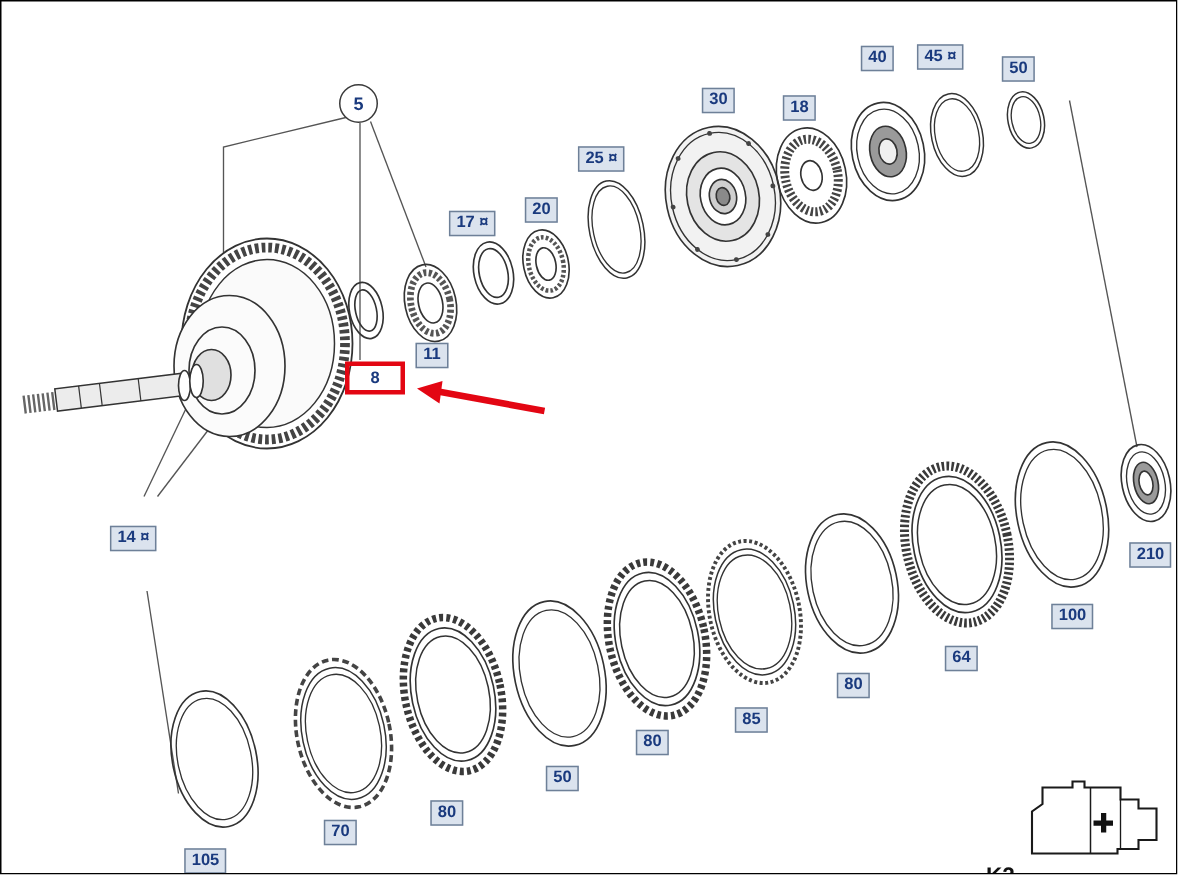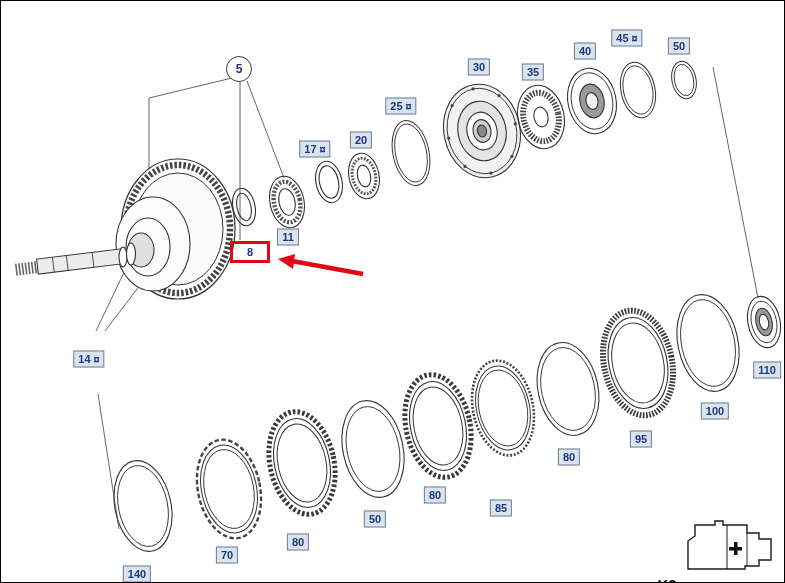--- a/index.html
+++ b/index.html
@@ -193,31 +193,31 @@
   <div class="highlight-box">
     <span>8</span>
   </div>
 
   <div class="callout" style="left:287px;top:236px">11</div>
   <div class="callout" style="left:88px;top:358px">14 ¤</div>
   <div class="callout" style="left:314px;top:148px">17 ¤</div>
   <div class="callout" style="left:360px;top:139px">20</div>
   <div class="callout" style="left:400px;top:105px">25 ¤</div>
   <div class="callout" style="left:478px;top:66px">30</div>
-  <div class="callout" style="left:532px;top:71px">35</div>
-  <div class="callout" style="left:584px;top:50px">40</div>
+  <div class="callout" style="left:532px;top:71px">18</div>
+  <div class="callout" style="left:584px;top:38px">40</div>
   <div class="callout" style="left:626px;top:37px">45 ¤</div>
   <div class="callout" style="left:678px;top:45px">50</div>
 
   <div class="callout" style="left:226px;top:554px">70</div>
   <div class="callout" style="left:297px;top:541px">80</div>
   <div class="callout" style="left:374px;top:518px">50</div>
   <div class="callout" style="left:434px;top:494px">80</div>
-  <div class="callout" style="left:500px;top:507px">85</div>
+  <div class="callout" style="left:500px;top:479px">85</div>
   <div class="callout" style="left:568px;top:456px">80</div>
-  <div class="callout" style="left:640px;top:438px">95</div>
+  <div class="callout" style="left:640px;top:438px">64</div>
   <div class="callout" style="left:714px;top:410px">100</div>
-  <div class="callout" style="left:136px;top:573px">140</div>
-  <div class="callout" style="left:766px;top:369px">110</div>
+  <div class="callout" style="left:136px;top:573px">105</div>
+  <div class="callout" style="left:766px;top:369px">210</div>
 
   <div class="k2text" style="left:666px;top:546px">K2</div>
 
 </div>
 
 </body></html>

